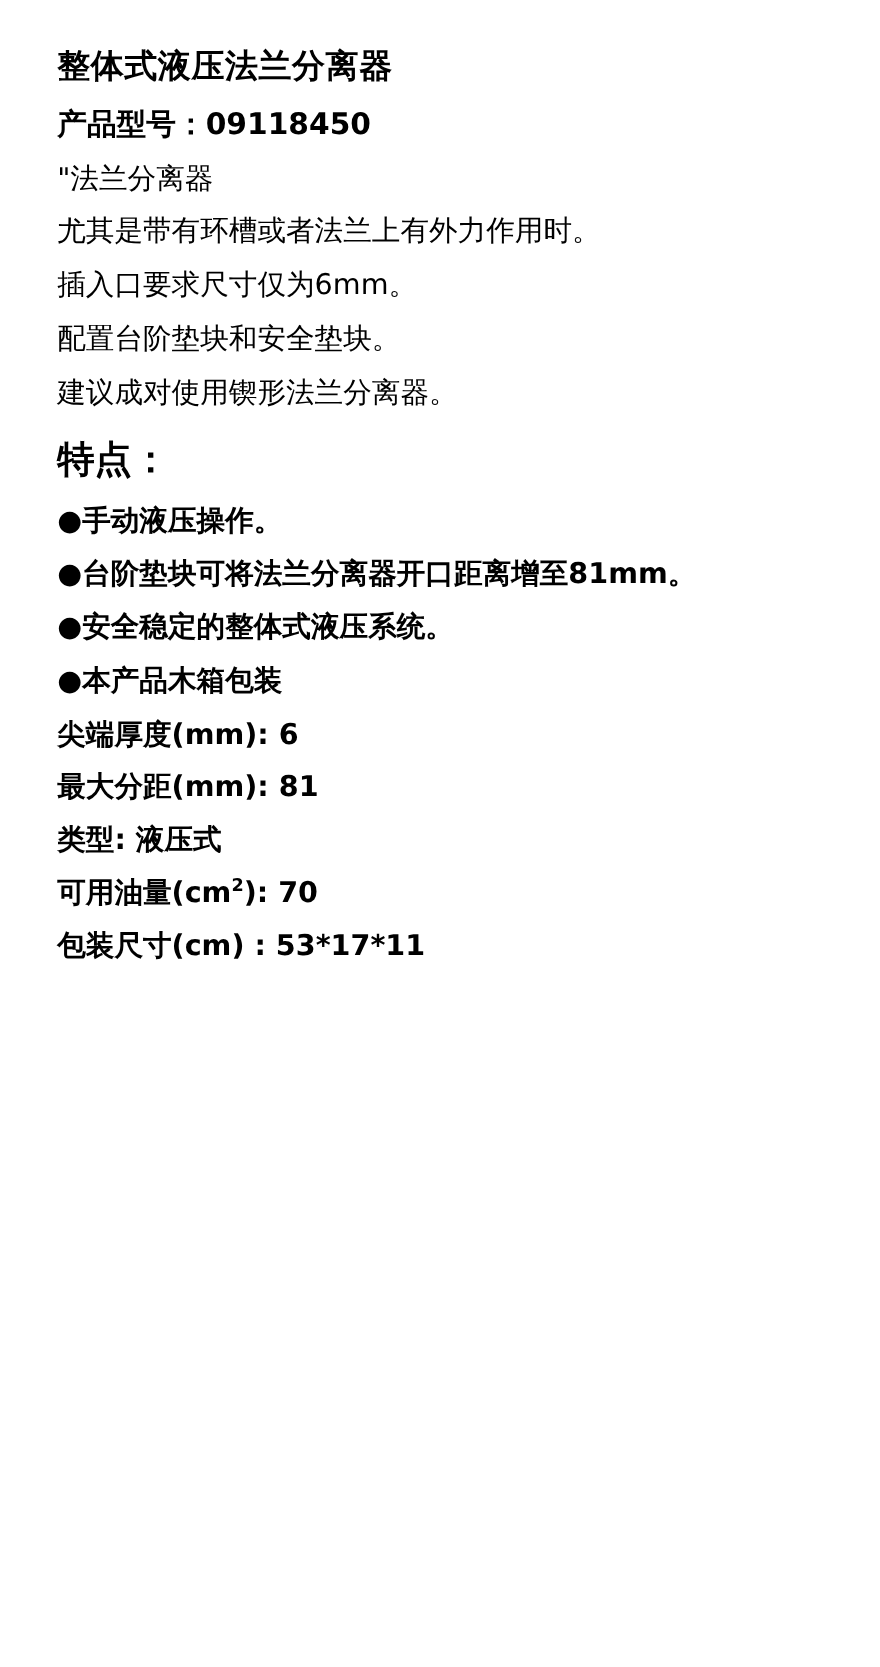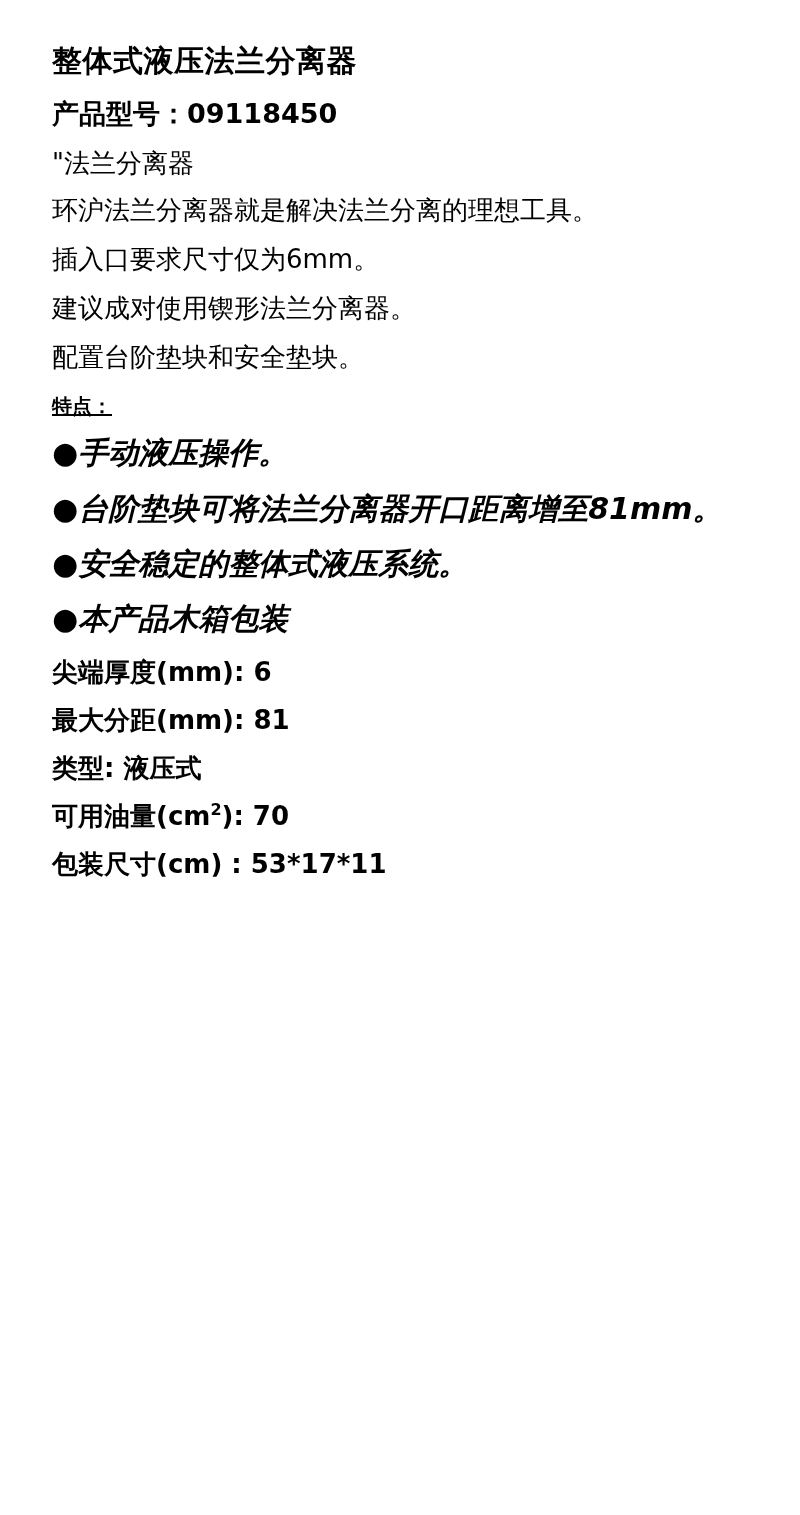--- a/index.html
+++ b/index.html
@@ -49,32 +49,30 @@
   .para.wide {
     width: 740px;
   }
   .line {
     font-size: 26px;
     font-weight: normal;
     line-height: 1.72;
     margin: 0 0 4px 0;
   }
   .feature-head {
-    font-size: 20px;
+    font-size: 34px;
     font-weight: bold;
     line-height: 1.75;
     margin: 10px 0 2px 0;
-    text-decoration: underline;
   }
   .bullet {
-    font-size: 30px;
+    font-size: 26px;
     font-weight: bold;
     line-height: 1.78;
     margin: 0 0 2px 0;
-    font-style: italic;
   }
   .spec {
     font-size: 26px;
     font-weight: bold;
     line-height: 1.85;
     margin: 0;
   }
   .spec sup {
     font-size: 16px;
     vertical-align: super;
@@ -86,24 +84,24 @@
 <div class="page">
 
   <h1 class="title">整体式液压法兰分离器</h1>
 
   <div class="model">产品型号：09118450</div>
 
   <div class="subhead">"法兰分离器</div>
 
 
 
-  <p class="line">环沪法兰分离器就是解决法兰分离的理想工具。</p>
+  <p class="line">尤其是带有环槽或者法兰上有外力作用时。</p>
   <p class="line">插入口要求尺寸仅为6mm。</p>
+  <p class="line">配置台阶垫块和安全垫块。</p>
   <p class="line">建议成对使用锲形法兰分离器。</p>
-  <p class="line">配置台阶垫块和安全垫块。</p>
 
   <div class="feature-head">特点：</div>
 
   <div class="bullet">●手动液压操作。</div>
   <div class="bullet">●台阶垫块可将法兰分离器开口距离增至81mm。</div>
   <div class="bullet">●安全稳定的整体式液压系统。</div>
   <div class="bullet">●本产品木箱包装</div>
 
   <div class="spec">
     <span>尖端厚度(mm): </span><span>6</span>

